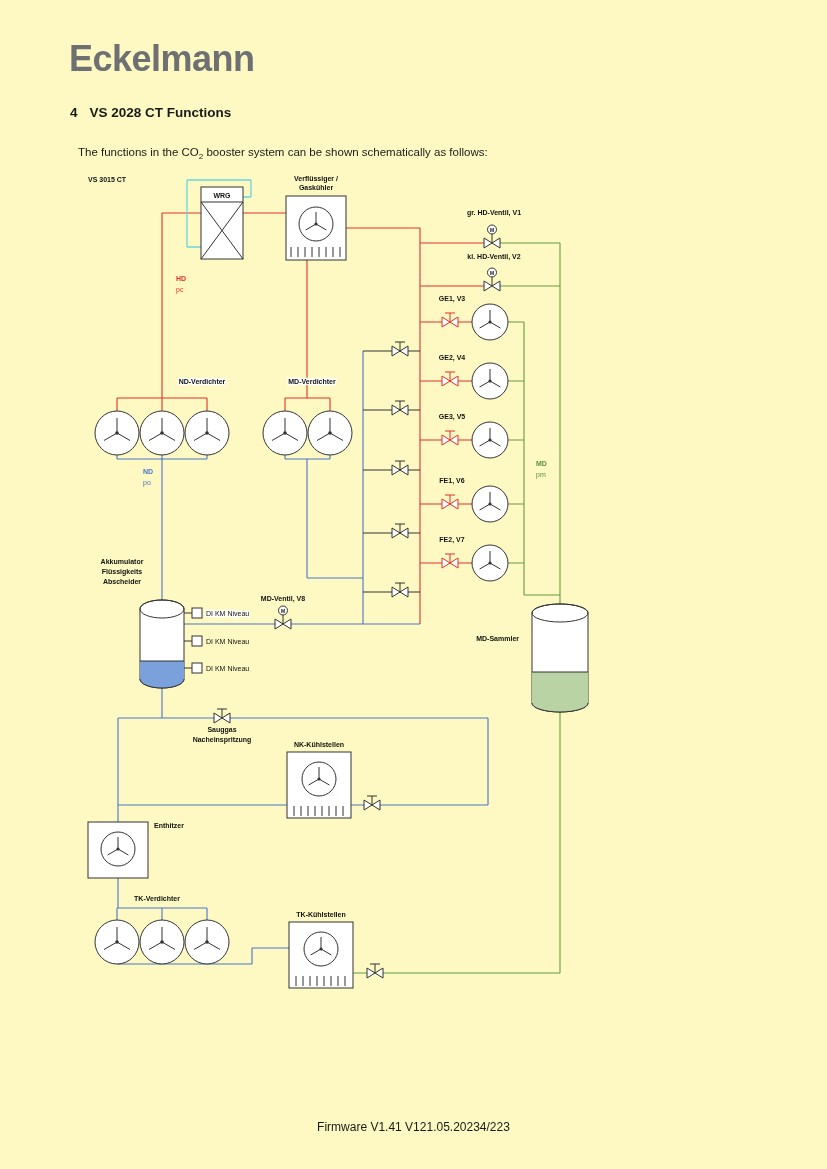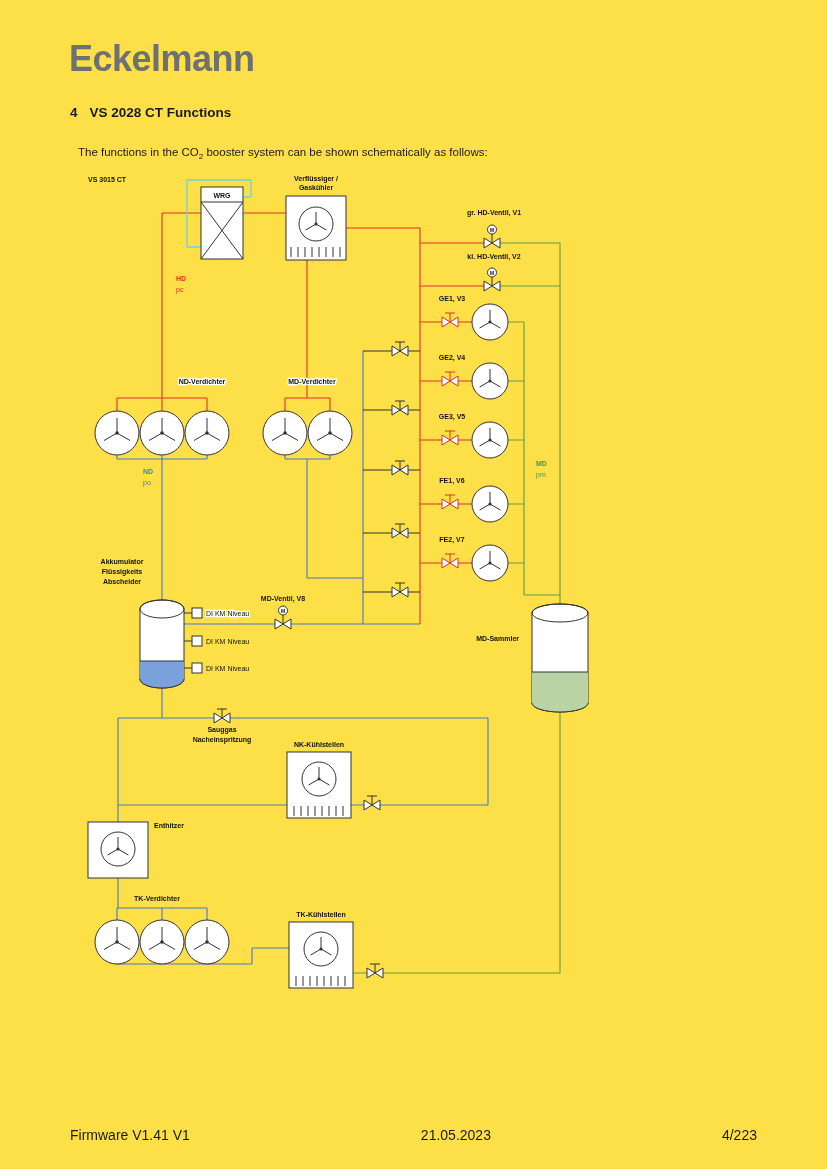--- a/index.html
+++ b/index.html
@@ -1,25 +1,25 @@
 <!DOCTYPE html>
 <html><head>
 <meta charset="utf-8">
 <style>
   html,body{margin:0;padding:0;background:#ffffff;}
-  .page{position:relative;width:827px;height:1169px;background:#fde047;overflow:hidden;
+  .page{position:relative;width:827px;height:1169px;background:#fef9c3;overflow:hidden;
         font-family:"Liberation Sans",sans-serif;color:#1a1a1a;}
   .logo{position:absolute;left:69px;top:38px;font-size:36px;font-weight:bold;
         color:#6e7072;letter-spacing:-0.5px;}
   .heading{position:absolute;left:70px;top:105px;font-size:13.5px;font-weight:bold;
         margin:0;display:flex;gap:12px;}
   .intro{position:absolute;left:70px;top:138px;font-size:11.5px;margin:8px;}
   .intro sub{font-size:8px;}
   .footer{position:absolute;left:70px;right:70px;top:1120px;display:flex;
-        justify-content:space-between;font-size:14px;margin-top:7px;}
+        justify-content:center;font-size:12px;}
   svg.diagram{position:absolute;left:0;top:0;}
   svg text{font-family:"Liberation Sans",sans-serif;font-size:7px;font-weight:bold;fill:#111;}
   svg text.t-n{font-weight:normal;}
   svg text.t-sm{font-size:5px;}
   svg text.t-red{fill:#e0312a;}
   svg text.t-blue{fill:#4a76c8;}
   svg text.t-green{fill:#5d8f3c;}
   svg text.halo{stroke:#fff;stroke-width:2.5;paint-order:stroke;}
   .pipe{fill:none;stroke-width:1.1;}
   .p-red{stroke:#e0312a;}

